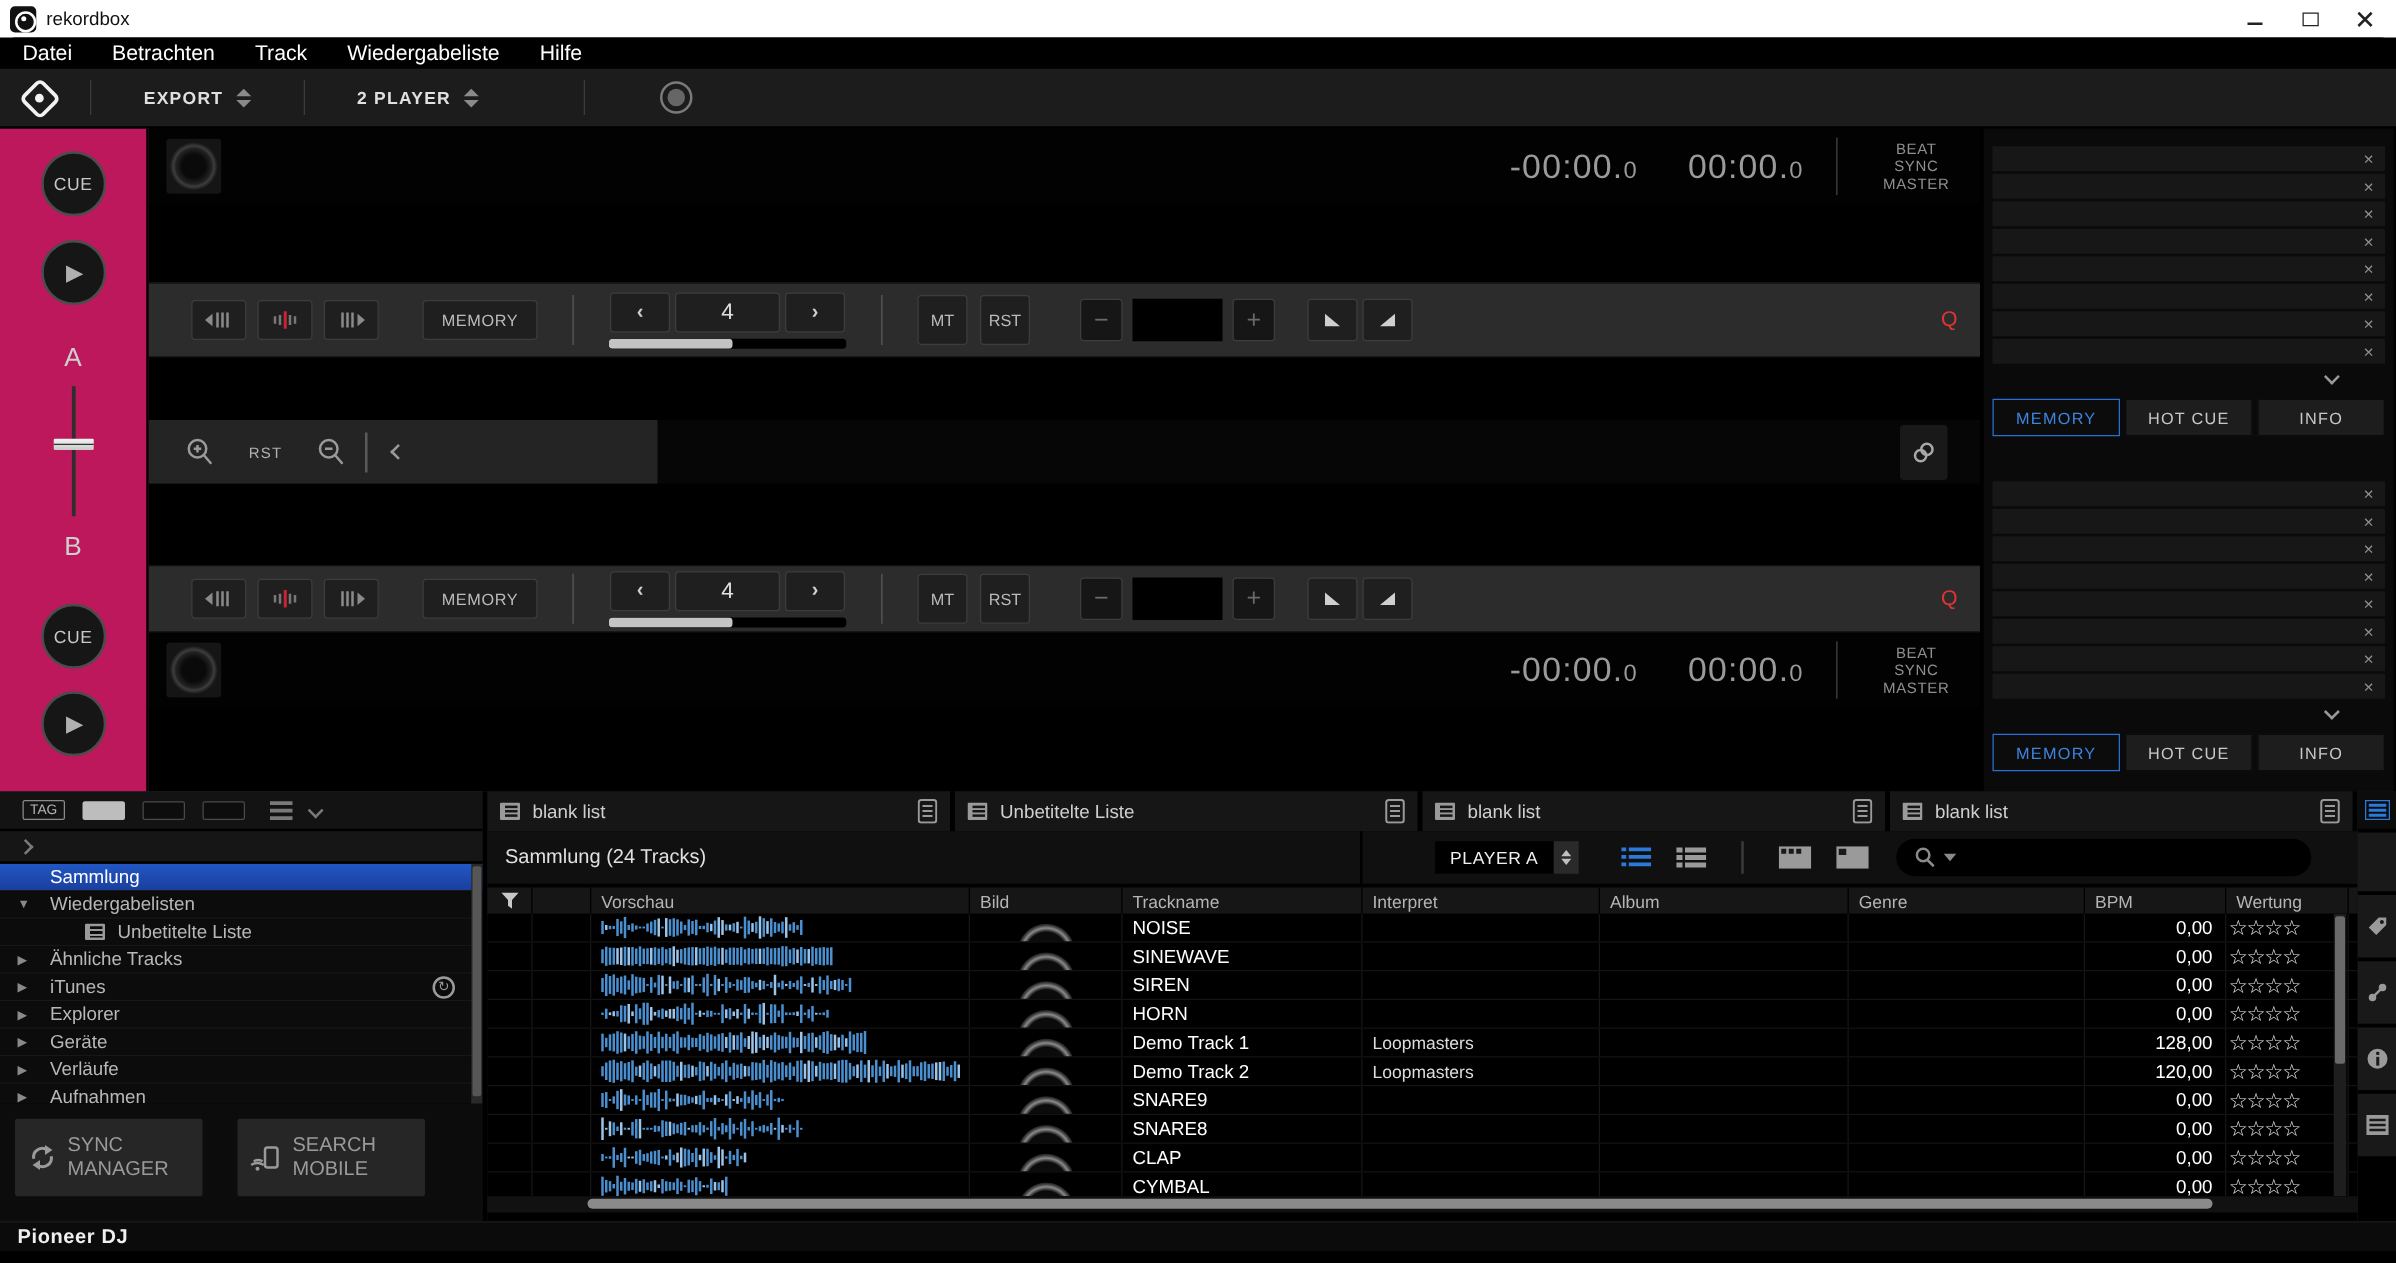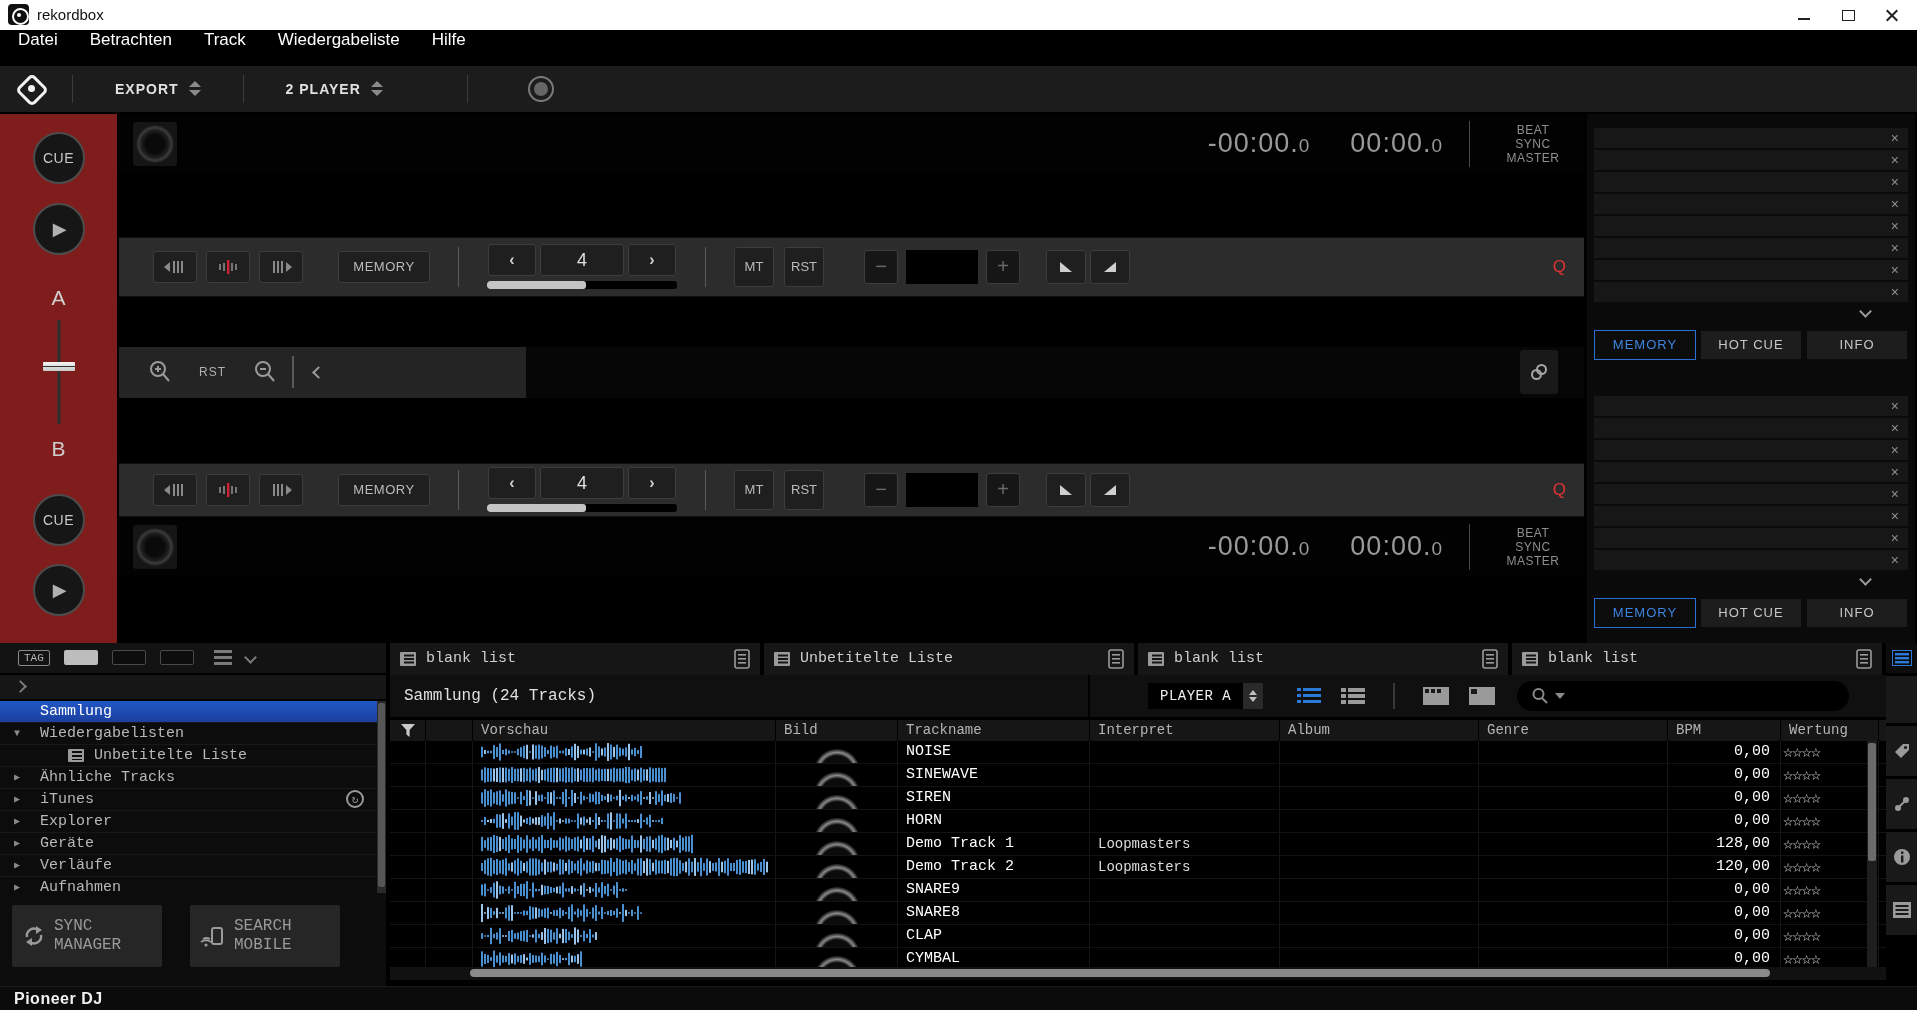--- a/index.html
+++ b/index.html
@@ -16,21 +16,21 @@
                     background:#fff; border-radius:50%; }
   .tb-title { font-size:15px; color:#111; }
   .tb-controls { margin-left:auto; display:flex; align-items:center; gap:30px; padding-right:8px; }
   .wc { width:14px; height:14px; position:relative; cursor:pointer; }
   .wc-min::before { content:""; position:absolute; left:1px; right:1px; bottom:2px; height:2px; background:#222; }
   .wc-max::before { content:""; position:absolute; left:1px; top:2px; width:11px; height:9px; border:1.5px solid #222; }
   .wc-close::before, .wc-close::after { content:""; position:absolute; left:6px; top:0; width:2px; height:15px; background:#222; }
   .wc-close::before { transform:rotate(45deg); } .wc-close::after { transform:rotate(-45deg); }
 
   
-  .menubar { height:36px; background:#000; display:flex; padding-left:6px;border-radius:15px; }
+  .menubar { height:25px; background:#000; display:flex; align-items:center; padding-left:6px;border-radius:15px; }
   .menu-item { color:#fff; font-size:17px; padding:0 20px 0 12px; cursor:pointer; }
 
   
   .toolbar { height:48px; background:#1c1c1c; display:flex; align-items:center; border-bottom:2px solid #000; }
   .tool-logo { width:30px; height:30px; margin:0 26px 0 16px; position:relative; }
   .tool-logo::before { content:""; position:absolute; left:4px; top:4px; width:18px; height:18px;
                        border:3px solid #f2f2f2; border-radius:5px; transform:rotate(45deg); }
   .tool-logo::after { content:""; position:absolute; left:11.5px; top:11.5px; width:7px; height:7px; background:#f2f2f2; border-radius:50%; }
   .tdiv { width:1px; height:28px; background:#3c3c3c; }
   .tool-mode { display:flex; align-items:center; gap:10px; padding:0 42px; cursor:pointer; }
@@ -53,21 +53,21 @@
   .mini-slider { width:88px; height:4px; background:#060606; border-radius:2px; margin-left:30px; position:relative; cursor:pointer; }
   .mini-slider .thumb { position:absolute; left:7px; top:-2px; width:10px; height:8px; background:#2e7cd6; border-radius:1px; }
   .battery { margin-left:32px; display:flex; align-items:center; }
   .battery .body { width:34px; height:19px; background:#2f9e44; border:1px solid #555; display:flex; align-items:center; justify-content:center;
                    font-size:12px; font-weight:bold; color:#062; color:#0a2a0a; border-radius:2px; }
   .battery .cap { width:4px; height:9px; background:#d8d8d8; margin-left:1px; border-radius:0 1px 1px 0; }
   .clock { color:#e8e8e8; font-size:17px; margin-left:42px; }
 
   
   .deck-area { height:530px; display:flex; background:#000; }
-  .deck-left { width:119px; background:#7f1d1d; position:relative; border-right:2px solid #000; }
+  .deck-left { width:119px; background:#be185d; position:relative; border-right:2px solid #000; }
   .round-btn { position:absolute; left:50%; transform:translateX(-50%); width:52px; height:52px; border-radius:50%;
                background:#161616; border:2px solid #4c4c4c; display:flex; align-items:center; justify-content:center;
                color:#c8c8c8; font-size:14px; letter-spacing:0.5px; cursor:pointer; }
   .round-btn .play-glyph { color:#b0b0b0; font-size:18px; margin-left:3px; }
   .deck-letter { position:absolute; left:50%; transform:translateX(-50%); color:#cfcfcf; font-size:21px; }
   .fader-track { position:absolute; left:50%; transform:translateX(-50%); top:206px; width:3px; height:104px; background:#2e2e2e; }
   .fader-handle { position:absolute; left:50%; transform:translateX(-50%); top:248px; width:32px; height:9px;
                   background:linear-gradient(#f4f4f4,#c9c9c9); border-radius:1px; cursor:pointer; }
   .fader-handle::after { content:""; position:absolute; left:0; right:0; top:4px; height:1px; background:#333; }
 
@@ -115,21 +115,21 @@
   .cue-row { height:20px; background:#171717; margin-bottom:2px; display:flex; align-items:center; justify-content:flex-end; padding-right:9px; }
   .cue-x { color:#909090; font-size:14px; line-height:1; cursor:pointer; }
   .cue-chevrow { height:16px; display:flex; justify-content:flex-end; padding-right:38px; align-items:center; }
   .cue-tabs { display:flex; gap:4px; height:30px; margin-top:10px; }
   .cue-tab { flex:1; display:flex; align-items:center; justify-content:center; font-size:13px; letter-spacing:1px;
              color:#c8c8c8; background:#1d1d1d; border:1px solid #0a0a0a; cursor:pointer; }
   .cue-tab.active { background:#0c0c0c; border:1px solid #2b6fd4; color:#3d85e0; }
   .panel-gap { height:36px; }
 
   
-  .browser { height:344px; display:flex; background:#0f766e;font-family:Liberation Mono, monospace; }
+  .browser { height:344px; display:flex; background:#0f766e; }
   .sidebar { width:390px; background:#101010; border-right:4px solid #000; display:flex; flex-direction:column; }
   .tag-row { height:32px; background:#131313; border-bottom:2px solid #000; display:flex; align-items:center; padding-left:18px; gap:14px; }
   .tag-label { border:1px solid #8a8a8a; color:#b5b5b5; font-size:11px; padding:1px 5px; border-radius:2px; }
   .swatch { width:34px; height:15px; border-radius:2px; cursor:pointer; }
   .swatch.light { background:#bdbdbd; }
   .swatch.dark { background:#0d0d0d; border:1px solid #4a4a4a; }
   .tag-listicon { display:flex; flex-direction:column; gap:3px; margin-left:6px; cursor:pointer; }
   .tag-listicon i { display:block; width:18px; height:3px; background:#7a7a7a; }
   .arrow-row { height:26px; background:#161616; border-bottom:2px solid #000; display:flex; align-items:center; padding-left:16px; }
   .chev.right { transform:rotate(-45deg); border-color:#7a7a7a; }

